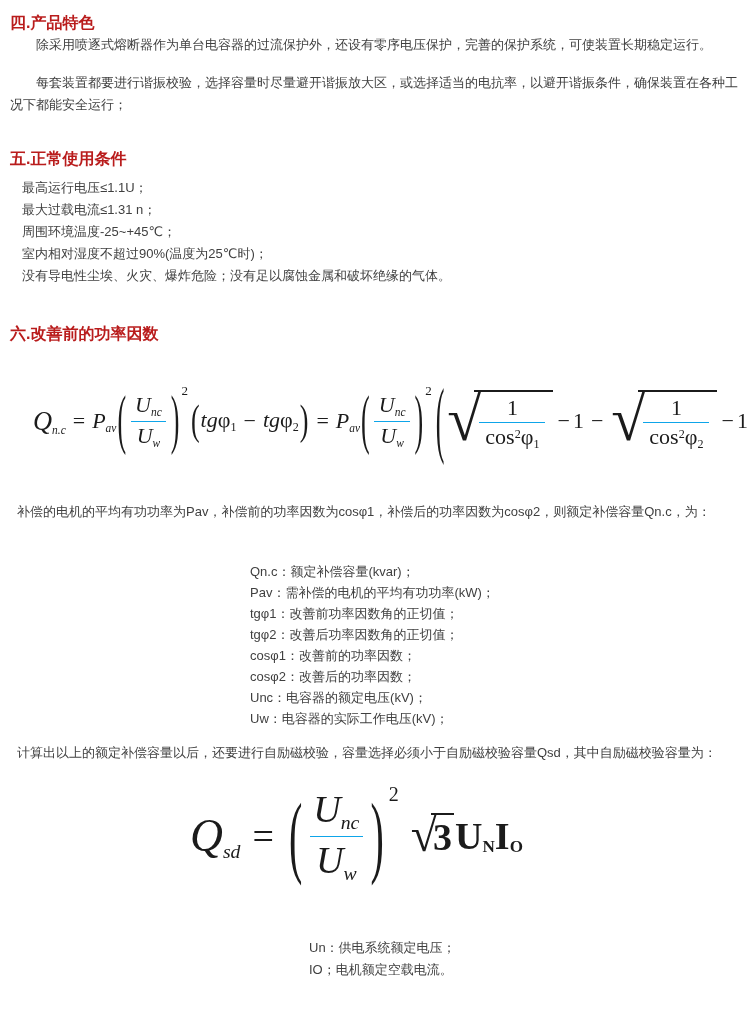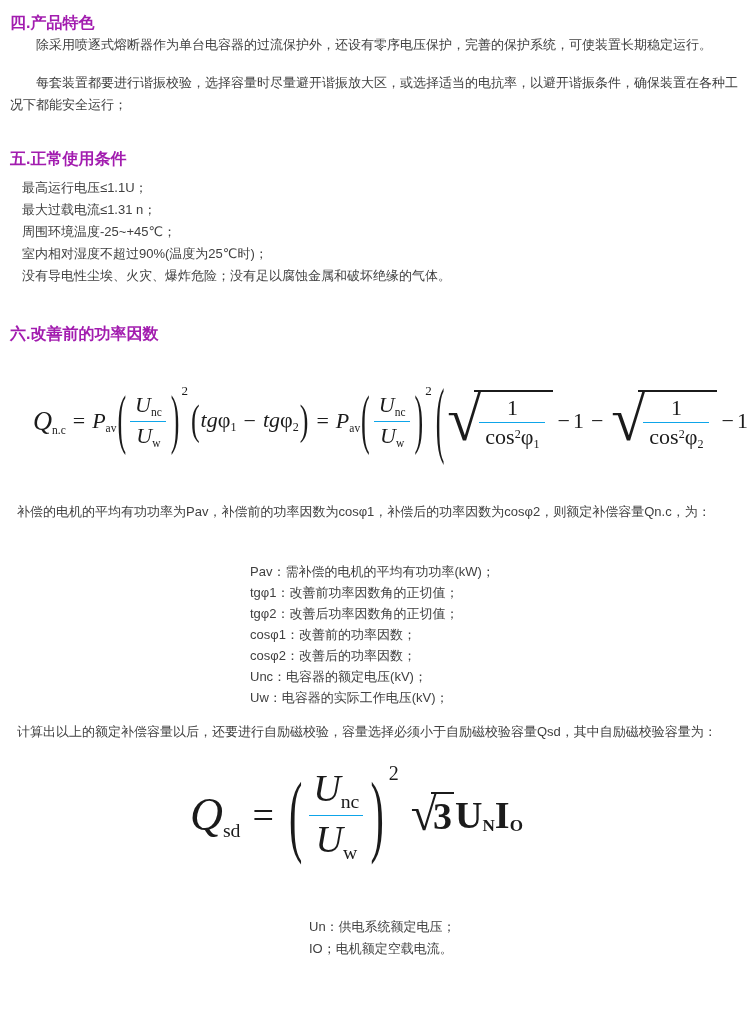--- a/index.html
+++ b/index.html
@@ -6,21 +6,21 @@
   html,body { background:#ffffff; }
   .page {
     position:relative;
     width:750px; height:1021px;
     background:#ffffff;
     overflow:hidden;
     font-family:"Liberation Sans","DejaVu Sans",sans-serif;
     color:#3f3f3f;
   }
   .heading {
-    font-size:16px; font-weight:bold; color:#a21caf;
+    font-size:16px; font-weight:bold; color:#b91c1c;
     margin-left:10px; line-height:22px;
     font-family:"Liberation Sans","DejaVu Sans",sans-serif;
   }
   .h-s4 { padding-top:12px; }
   .h-s5 { margin-top:32px; }
   .h-s6 { margin-top:36px; }
   .body-p {
     font-size:13px; line-height:22px;
     margin:0 6px 0 10px; text-indent:26px;
   }
@@ -38,21 +38,21 @@
   .formula {
     display:flex; align-items:center;
     font-family:"Liberation Serif","DejaVu Serif",serif;
     color:#1b1b1b; white-space:nowrap;
   }
   .f1 { font-size:22px; height:112px; margin:20px 0 0 33px; }
   .f2 { font-size:38px; height:96px;  margin:24px 0 0 190px; }
   .it { font-style:italic; }
   .rm { font-style:normal; }
   .lead { font-size:1.2em; }
-  .sb { font-size:0.52em; vertical-align:-0.35em; }
+  .sb { font-size:0.52em; font-style:italic; vertical-align:-0.35em; }
   .sbr { font-size:0.55em; font-style:normal; vertical-align:-0.3em; }
   .sp { font-size:0.55em; vertical-align:0.5em; }
   .op { margin:0 7px; }
   .op-t { margin:0 3px; }
   .tr { display:inline-block; }
   .frac { display:inline-flex; flex-direction:column; align-items:center; margin:0 2px; }
   .fr-n, .fr-d { padding:1px 6px; line-height:1.2; text-align:center; }
   .fr-d { border-top:1px solid #0ea5e9; }
   .par { display:inline-block; line-height:1; font-weight:400;
          font-family:"Liberation Serif","DejaVu Serif",serif; }
@@ -138,20 +138,21 @@
       </span>
     </span>
     <span class="op-t">−</span>
     <span class="rm">1</span>
     <span class="par pC">)</span>
   </div>
 
   <p class="body-p p-narrow">补偿的电机的平均有功功率为Pav，补偿前的功率因数为cosφ1，补偿后的功率因数为cosφ2，则额定补偿容量Qn.c，为：</p>
 
   <div class="def-list">
+    <p>Qn.c：额定补偿容量(kvar)；</p>
     <p>Pav：需补偿的电机的平均有功功率(kW)；</p>
     <p>tgφ1：改善前功率因数角的正切值；</p>
     <p>tgφ2：改善后功率因数角的正切值；</p>
     <p>cosφ1：改善前的功率因数；</p>
     <p>cosφ2：改善后的功率因数；</p>
     <p>Unc：电容器的额定电压(kV)；</p>
     <p>Uw：电容器的实际工作电压(kV)；</p>
   </div>
 
   <p class="body-p p-calc">计算出以上的额定补偿容量以后，还要进行自励磁校验，容量选择必须小于自励磁校验容量Qsd，其中自励磁校验容量为：</p>

